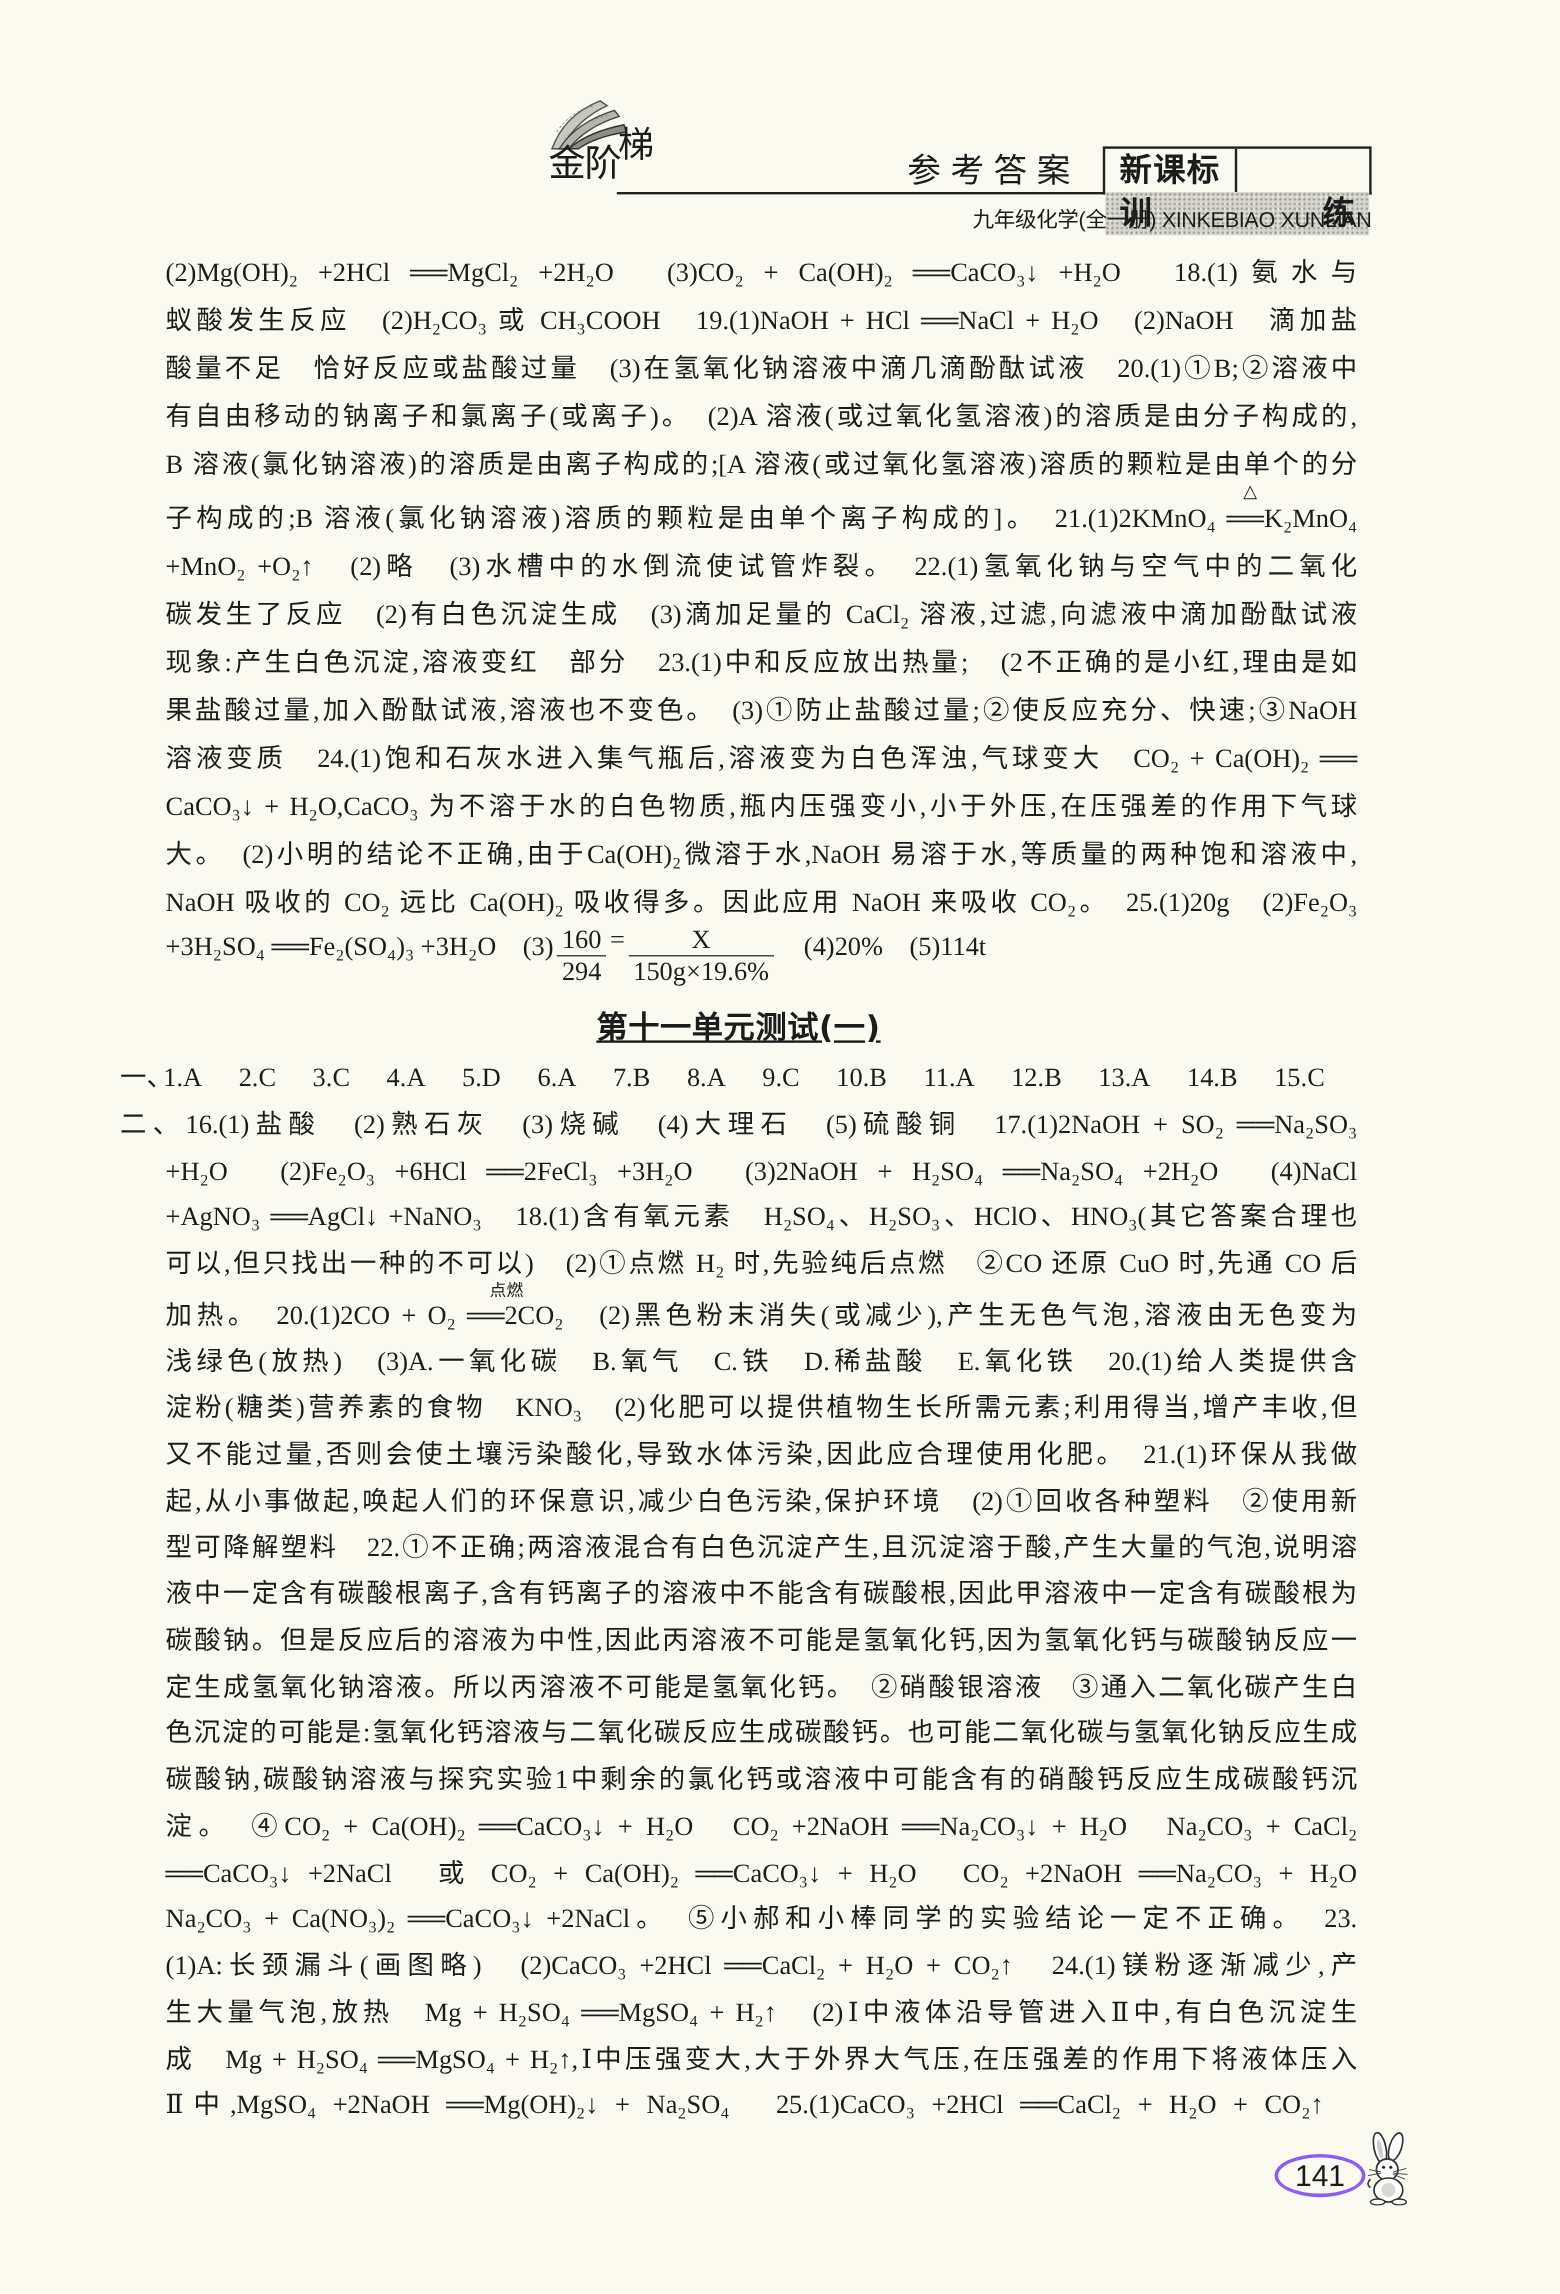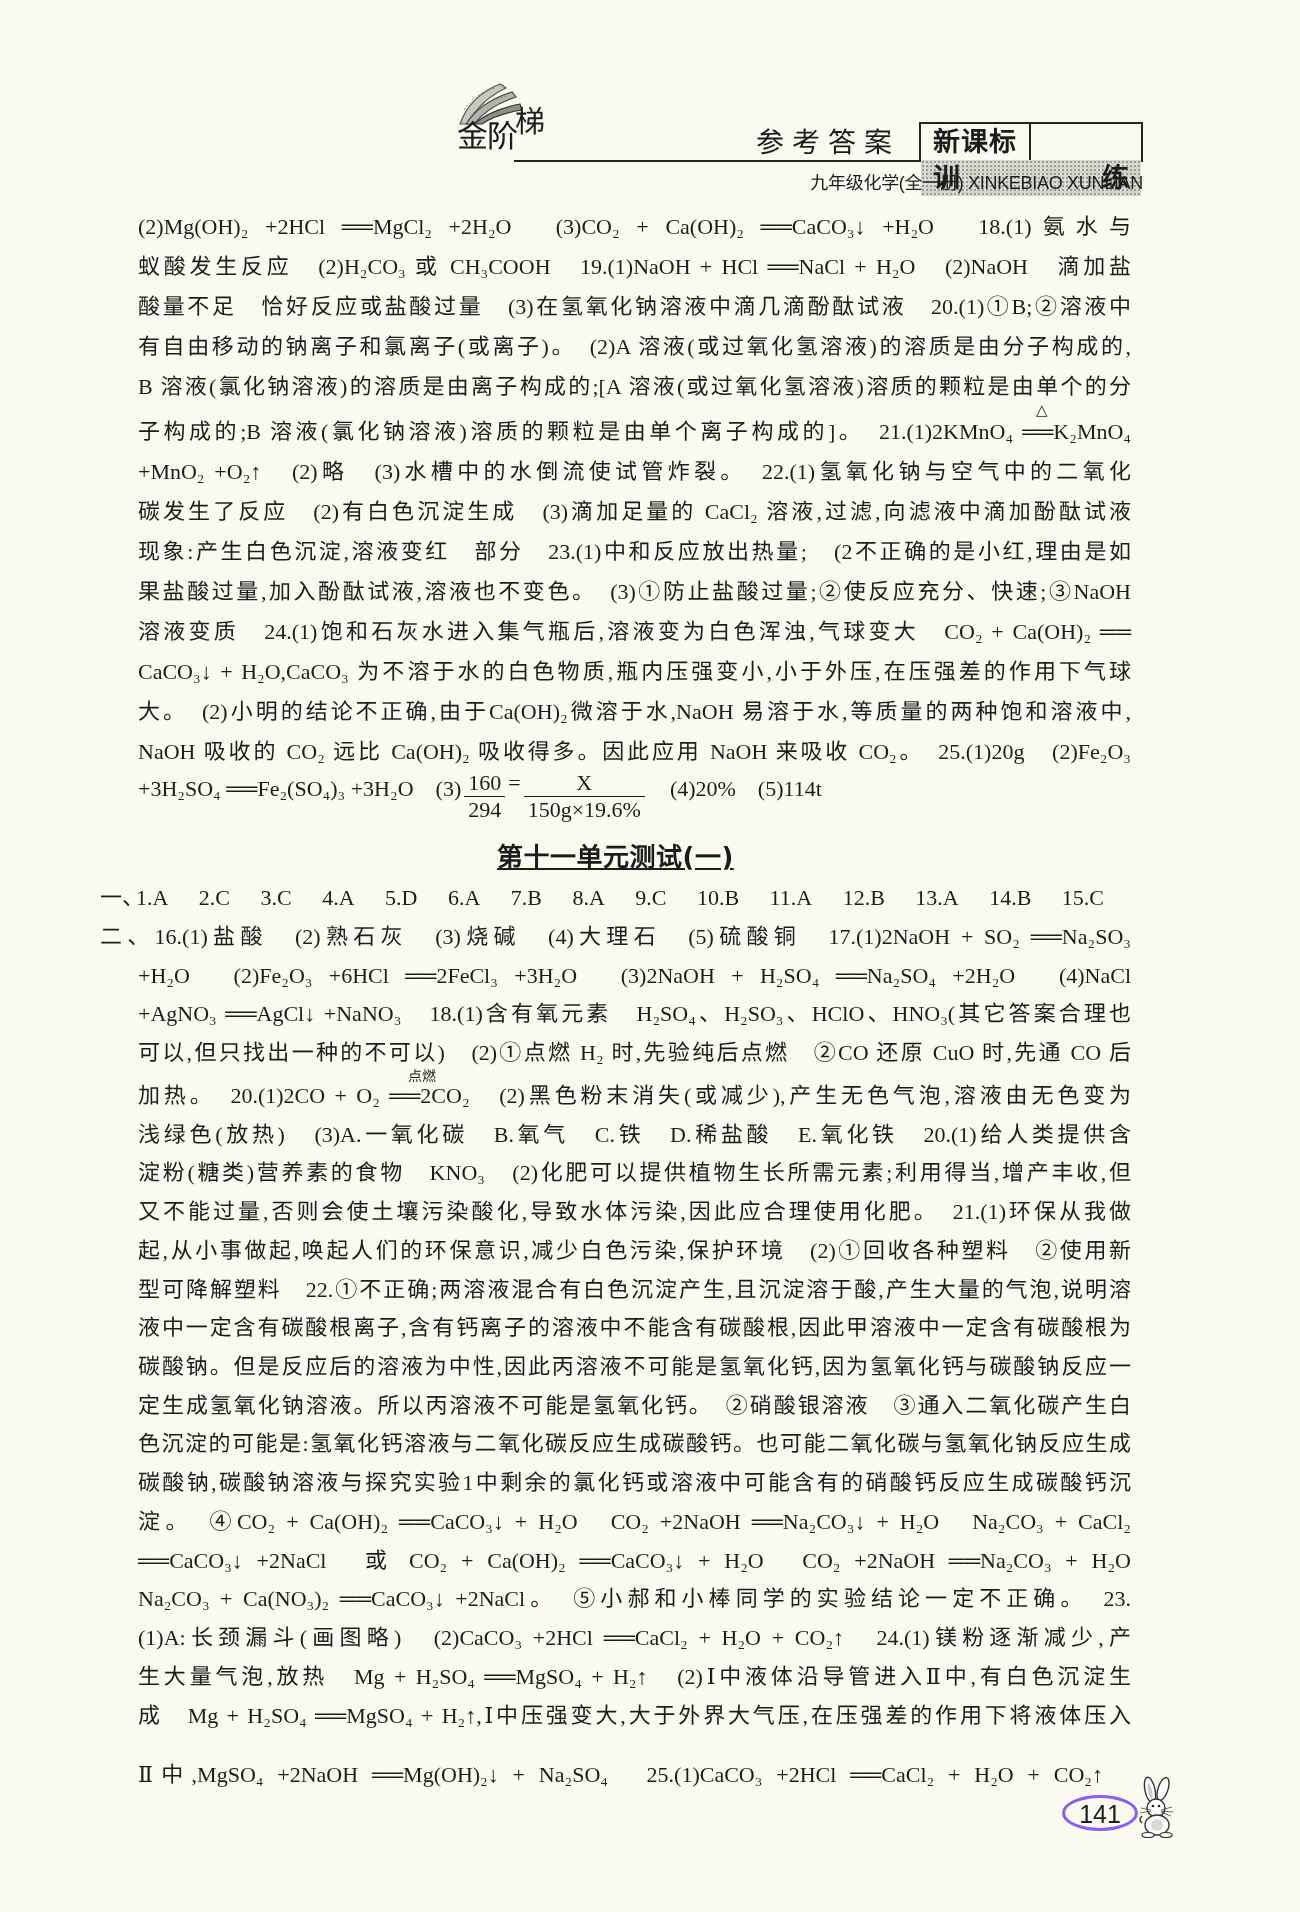--- a/index.html
+++ b/index.html
@@ -25,21 +25,21 @@
     background-color: #d6d5cc;
     background-image: radial-gradient(#9d9c94 0.8px, transparent 1.2px),
                       radial-gradient(#efeee6 0.8px, transparent 1.2px);
     background-size: 4px 4px, 5px 5px; background-position: 0 0, 2px 2px; }
   .subtitle { left: 700px; top: 172px; width: 443px; text-align: right;
     font-family: "Liberation Sans", sans-serif; font-size: 18px; line-height: 22px; letter-spacing: -0.3px; }
   
   .ln { position: absolute; left: 138px; width: 993px; height: 30px; line-height: 30px;
     font-size: 22px; text-align: justify; text-align-last: justify; white-space: normal; }
   .ln.wide { left: 100px; width: 1031px; }
-  .ln.short { width: 965px; margin-top: 21px; }
+  .ln.short { width: 965px; }
   .annot { position: absolute; font-size: 15px; line-height: 16px; }
   .frac-line { position: absolute; left: 138px; top: 770px; height: 62px; display: flex; align-items: flex-start;
     font-size: 22px; white-space: pre; }
   .frac { display: inline-flex; flex-direction: column; align-items: stretch; margin: 0 3px; }
   .frac .num { line-height: 26px; text-align: center; border-bottom: 1.5px solid #1c1c1c; padding: 0 4px; }
   .frac .den { line-height: 26px; text-align: center; padding: 0 4px; }
   .title { position: absolute; left: 497px; top: 840px; font-size: 26px; line-height: 34px;
     font-family: "DejaVu Sans", sans-serif; font-weight: bold; letter-spacing: 0.5px; text-decoration: underline; }
   .mc-prefix { position: absolute; left: 100px; top: 883px; font-size: 22px; line-height: 30px; }
   .mc-items { position: absolute; left: 136px; top: 883px; width: 968px; display: flex;

